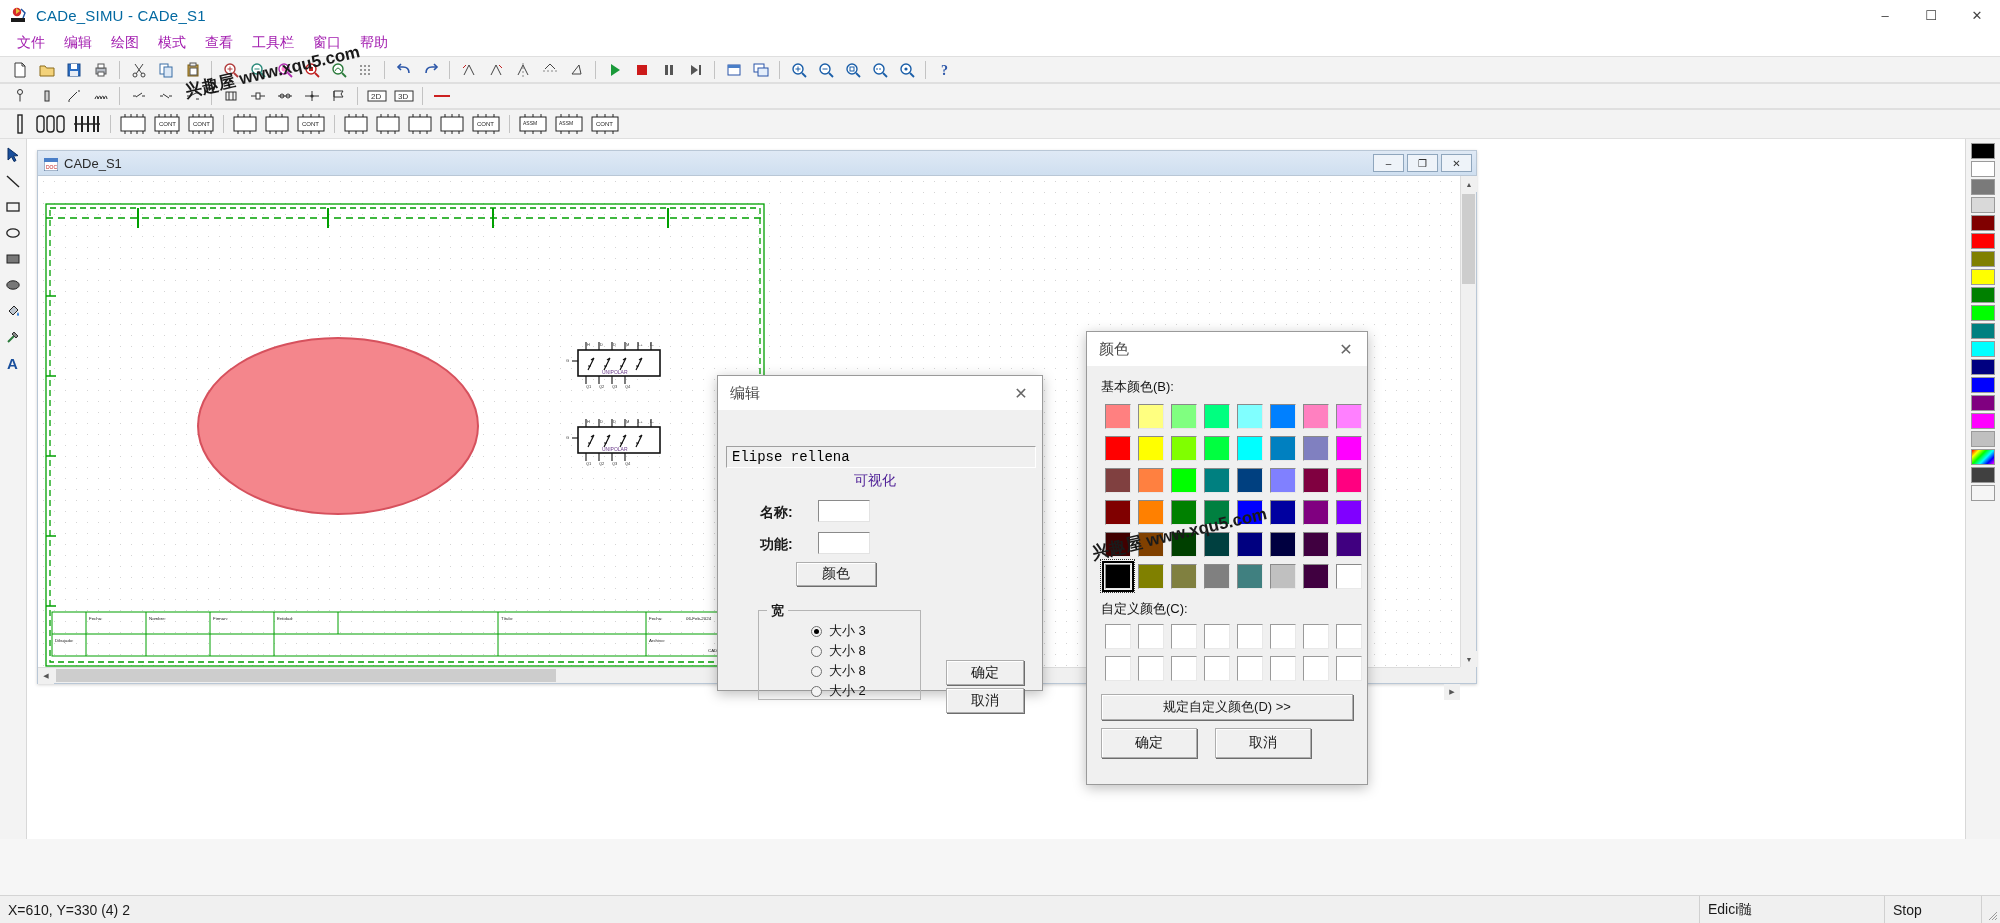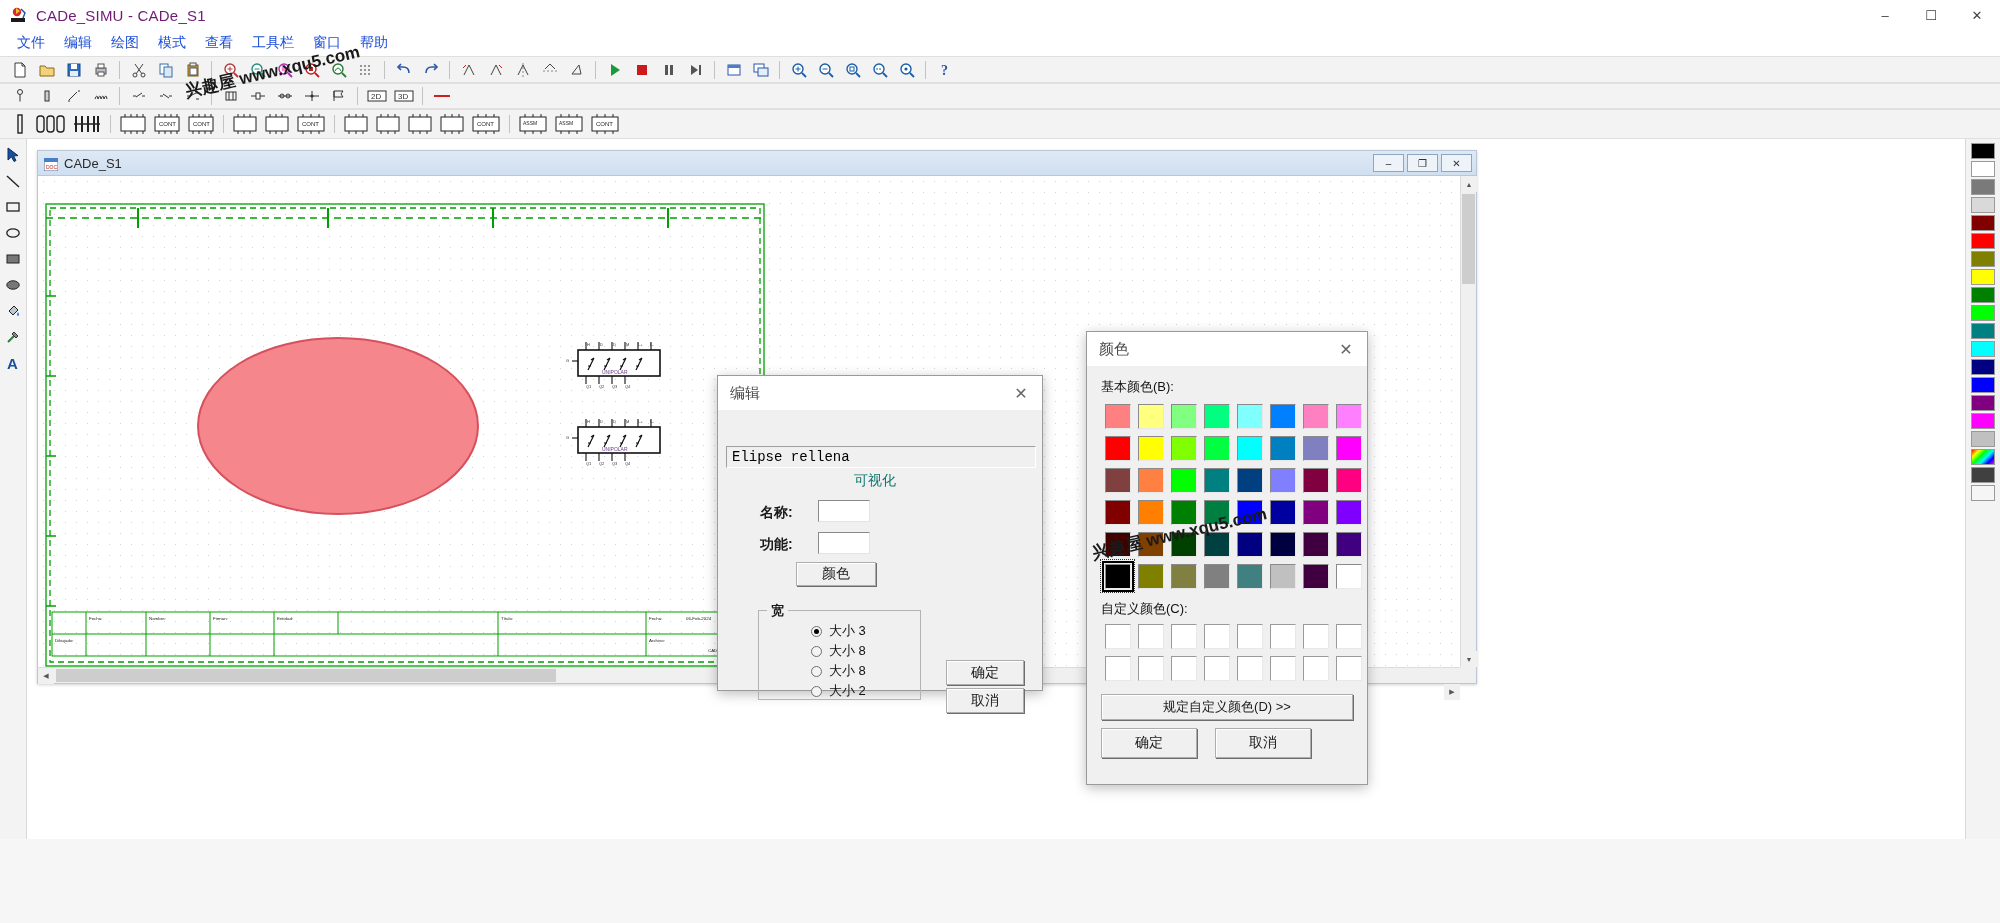--- a/index.html
+++ b/index.html
@@ -11,34 +11,34 @@
     font-family: "Liberation Sans", "DejaVu Sans", sans-serif;
   }
   #app { position: relative; width: 2000px; height: 923px; background:#f6f6f6; }
 
   
   .titlebar {
     position:absolute; top:0; left:0; width:2000px; height:30px;
     background:#ffffff; display:flex; align-items:center;
   }
   .tb-icon { width:18px; height:18px; margin-left:10px; margin-right:8px; position:relative; }
-  .tb-title { font-size:15px; color:#701a75; letter-spacing:.2px; }
+  .tb-title { font-size:15px; color:#0369a1; letter-spacing:.2px; }
   .tb-buttons { position:absolute; right:0; top:0; height:30px; display:flex; }
   .tb-btn {
     width:46px; height:30px; display:flex; align-items:center; justify-content:center;
     font-size:13px; color:#444; background:transparent;
   }
 
   
   .menubar {
     position:absolute; top:30px; left:0; width:2000px; height:26px;
     background:#ffffff; display:flex; align-items:center; padding-left:8px;
   }
   .menu-item {
-    font-size:14px; color:#1d4ed8; padding:3px 9px; margin-right:1px;
+    font-size:14px; color:#a21caf; padding:3px 9px; margin-right:1px;
     font-family:"DejaVu Sans", sans-serif;
   }
 
   
   .tbrow {
     position:absolute; left:0; width:2000px;
     background:#f3f3f3; border-top:1px solid #dfdfdf; border-bottom:1px solid #dfdfdf;
     display:flex; align-items:center; padding-left:6px;
   }
   #tbrow1 { top:56px; height:27px; }
@@ -119,21 +119,21 @@
 
   
   #editDlg { left:690px; top:236px; width:326px; height:316px; }
   .ed-body { position:relative; width:100%; height:100%; }
   .ed-name-field {
     position:absolute; left:8px; top:36px; width:310px; height:22px;
     background:#f0f0f0; border:1px solid #a0a0a0; border-right-color:#fff; border-bottom-color:#fff;
     display:flex; align-items:center; padding-left:5px;
     font-family:"Liberation Mono","DejaVu Sans Mono",monospace; font-size:14px; color:#000;
   }
-  .ed-vis { position:absolute; left:136px; top:62px; font-size:14px; color:#0f766e; }
+  .ed-vis { position:absolute; left:136px; top:62px; font-size:14px; color:#4c1d95; }
   .ed-lbl { position:absolute; font-size:14px; color:#1a1a1a; font-weight:bold; }
   .ed-inp {
     position:absolute; width:52px; height:22px; background:#fff;
     border:1px solid #8a8a8a; border-right-color:#e3e3e3; border-bottom-color:#e3e3e3;
   }
   .btn3d {
     background:#f0f0f0; border:1px solid #adadad;
     box-shadow: inset 1px 1px 0 #ffffff, 1px 1px 0 #6d6d6d;
     display:flex; align-items:center; justify-content:center;
     font-size:14px; color:#1a1a1a;
@@ -1092,14 +1092,28 @@
       <div class="btn3d" id="cdDefine">规定自定义颜色(D) &gt;&gt;</div>
       <div class="btn3d" id="cdOk">确定</div>
       <div class="btn3d" id="cdCancel">取消</div>
     </div>
 
   </div>
 
   <div class="wm" id="wm1">兴趣屋 www.xqu5.com</div>
   <div class="wm" id="wm2">兴趣屋 www.xqu5.com</div>
 
+  <div class="statusbar">
+    <div class="sb-cell sb-main">X=610, Y=330 (4) 2</div>
+    <div class="sb-cell sb-edit">Edici髄</div>
+    <div class="sb-cell sb-stop">Stop</div>
+    <div class="sb-grip">
+      <svg width="12" height="12">
+          <g stroke="#9a9a9a">
+            <path d="M11 3 L3 11"></path>
+            <path d="M11 6 L6 11"></path>
+            <path d="M11 9 L9 11"></path>
+          </g>
+        </svg>
+    </div>
+  </div>
 
 </div>
 
 </body></html>

